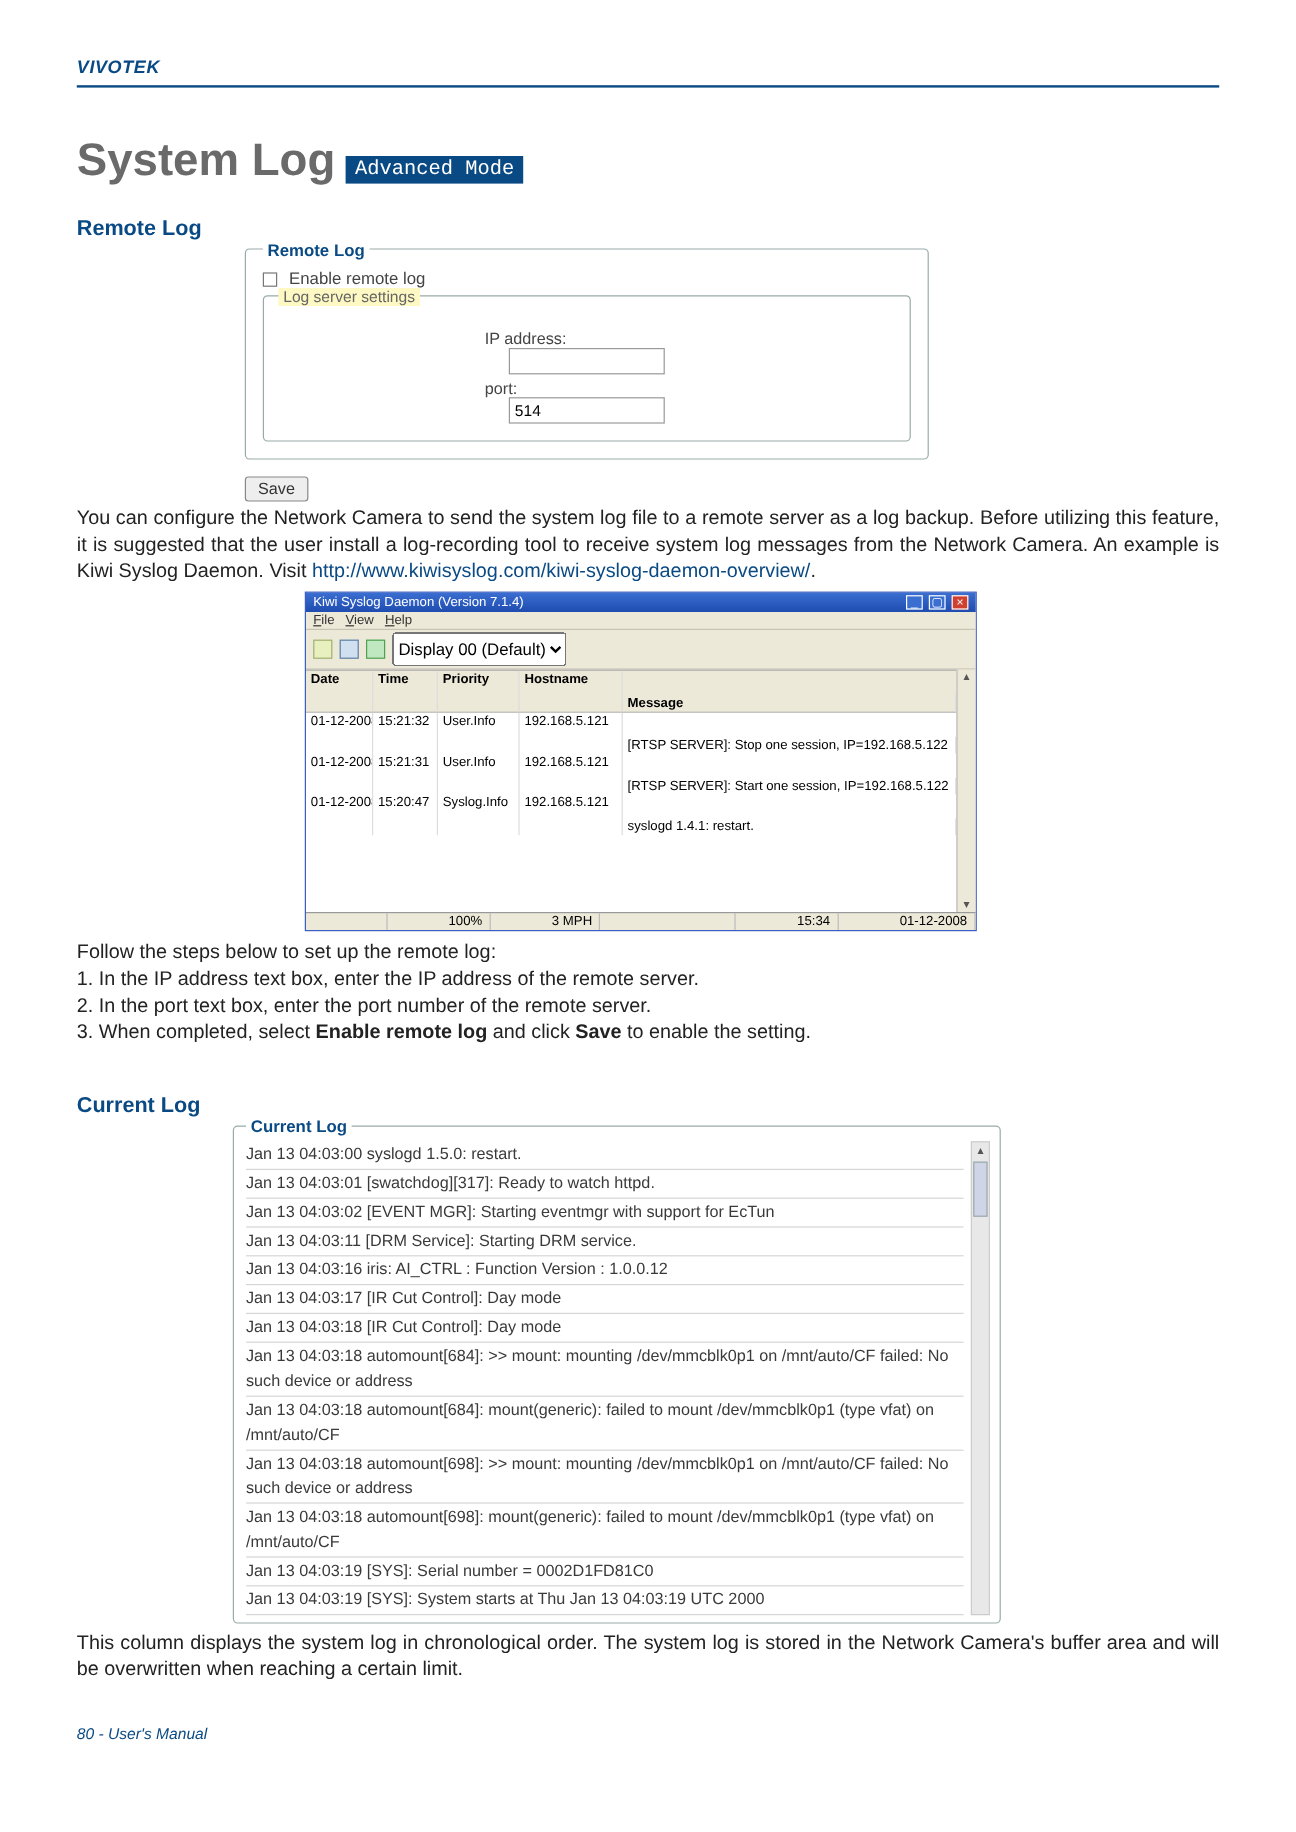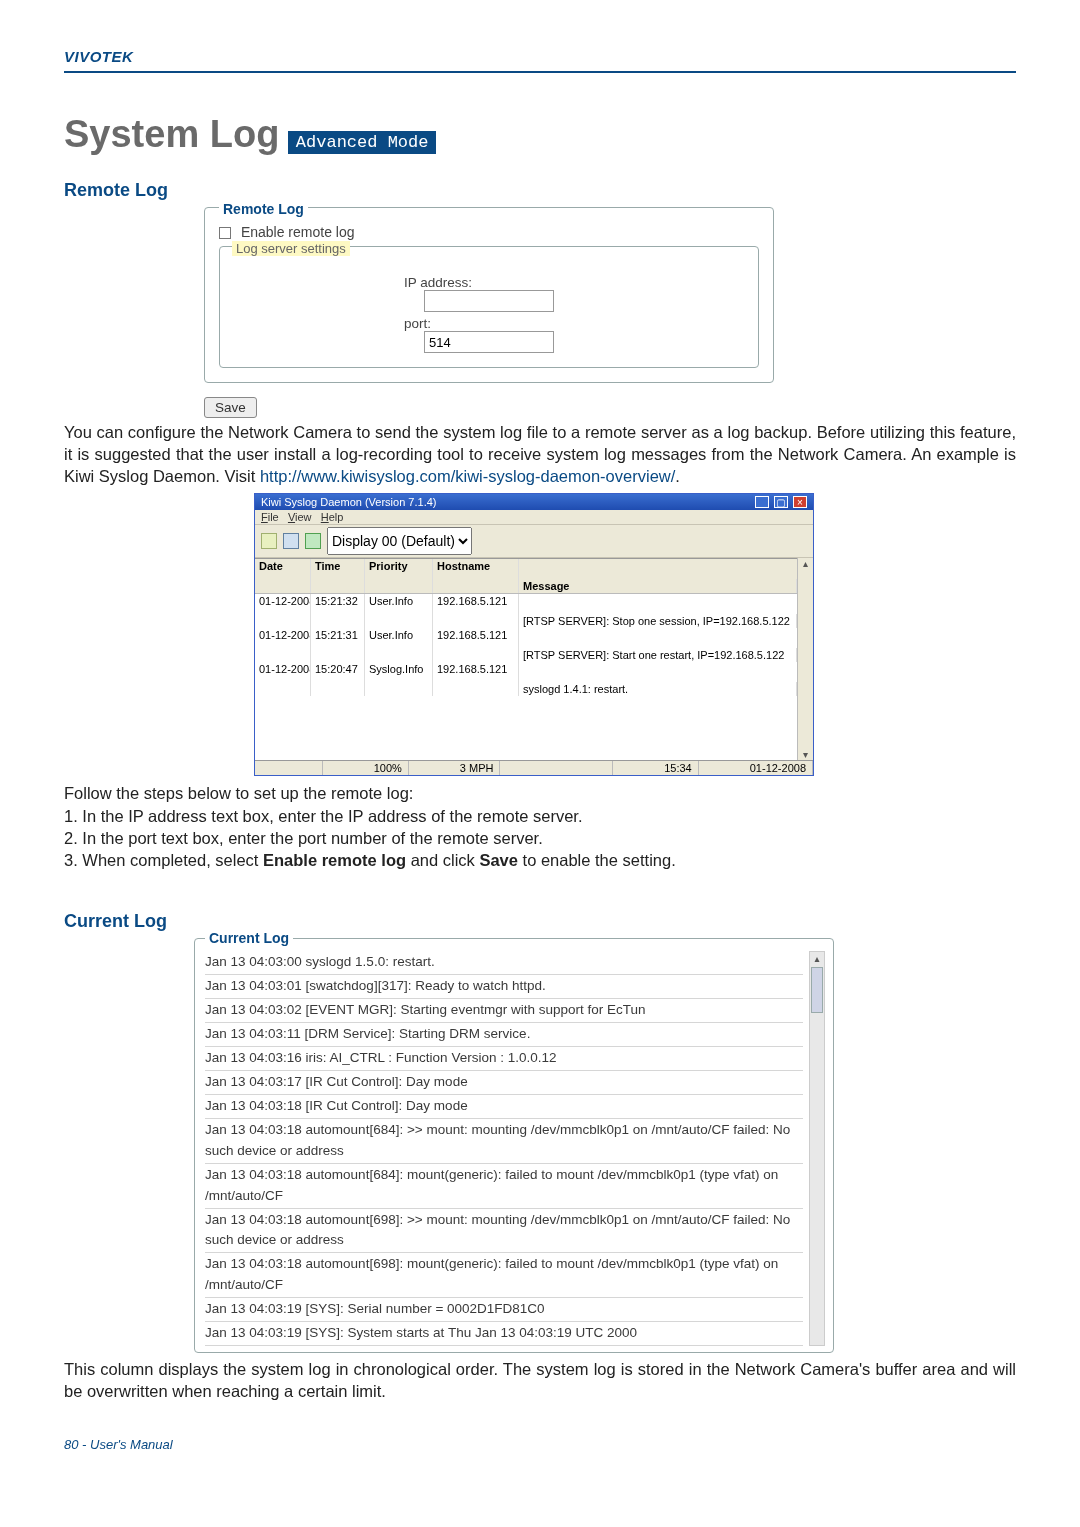--- a/index.html
+++ b/index.html
@@ -144,21 +144,21 @@
             <div class="kg-cell c-time">15:21:32</div>
             <div class="kg-cell c-pri">User.Info</div>
             <div class="kg-cell c-host">192.168.5.121</div>
             <div class="kg-cell c-msg">[RTSP SERVER]: Stop one session, IP=192.168.5.122</div>
           </div>
           <div class="kg-row">
             <div class="kg-cell c-date">01-12-2008</div>
             <div class="kg-cell c-time">15:21:31</div>
             <div class="kg-cell c-pri">User.Info</div>
             <div class="kg-cell c-host">192.168.5.121</div>
-            <div class="kg-cell c-msg">[RTSP SERVER]: Start one restart, IP=192.168.5.122</div>
+            <div class="kg-cell c-msg">[RTSP SERVER]: Start one session, IP=192.168.5.122</div>
           </div>
           <div class="kg-row">
             <div class="kg-cell c-date">01-12-2008</div>
             <div class="kg-cell c-time">15:20:47</div>
             <div class="kg-cell c-pri">Syslog.Info</div>
             <div class="kg-cell c-host">192.168.5.121</div>
             <div class="kg-cell c-msg">syslogd 1.4.1: restart.</div>
           </div>
           <div class="kg-blank"></div>
         </div>

